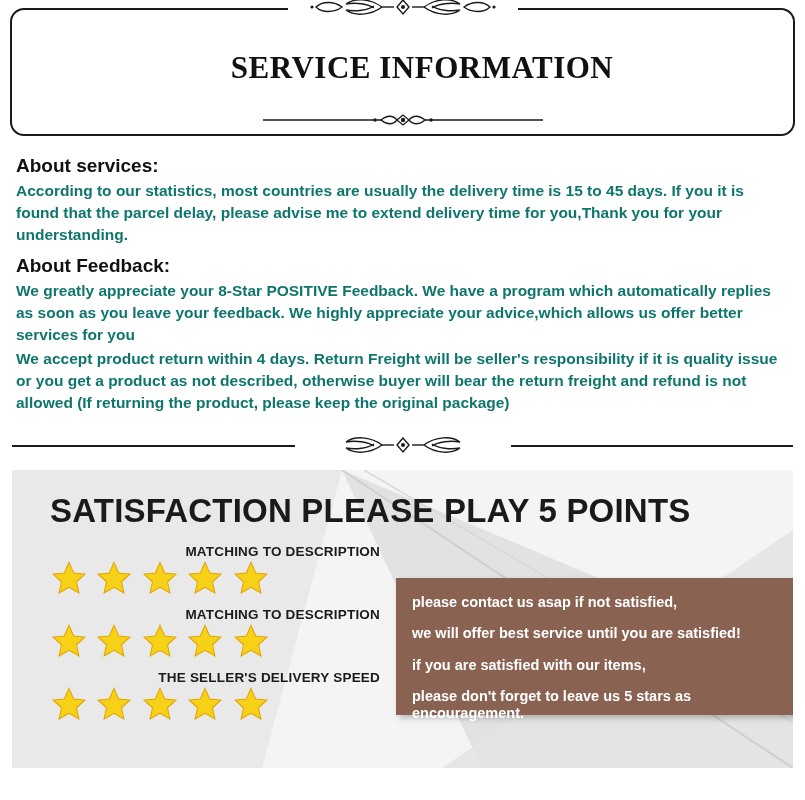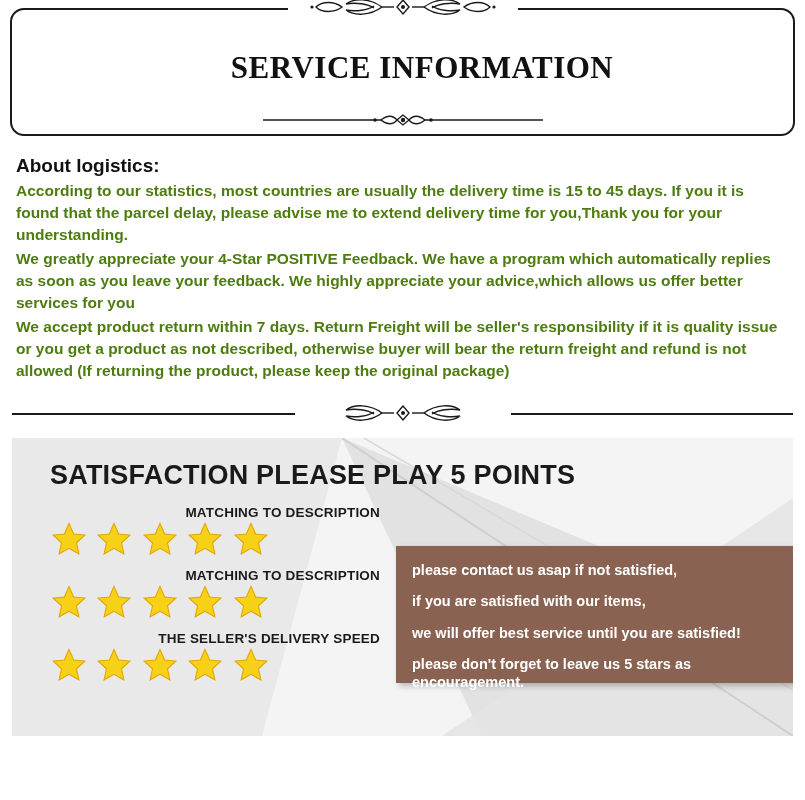--- a/index.html
+++ b/index.html
@@ -60,21 +60,21 @@
     font-size: 19px;
     font-weight: bold;
     color: #111111;
     margin: 8px 0 2px 0;
     line-height: 1.25;
   }
   .sec-head.first { margin-top: 4px; }
   .sec-body {
     font-size: 15.5px;
     font-weight: bold;
-    color: #4d7c0f;
+    color: #0f766e;
     line-height: 1.42;
     margin: 0 0 2px 0;
   }
 
   
   .divider-wrap {
     position: relative;
     height: 34px;
     margin: 14px 12px 0 12px;
   }
@@ -105,21 +105,21 @@
     overflow: hidden;
   }
   .sat-bg-swoosh {
     position: absolute;
     inset: 0;
     width: 100%;
     height: 100%;
   }
   .sat-title {
     position: relative;
-    font-size: 27px;
+    font-size: 33px;
     font-weight: bold;
     color: #1a1a1a;
     padding: 22px 0 0 38px;
     letter-spacing: 0.2px;
   }
   .rating-col {
     position: relative;
     padding-left: 38px;
     margin-top: 14px;
     width: 330px;
@@ -199,26 +199,27 @@
         <path d="M172 8 C166 3, 160 3, 156 8 C160 13, 166 13, 172 8 Z"></path>
       </g>
       <circle cx="150" cy="8" r="2.2" fill="#1a1a1a"></circle>
       <circle cx="122" cy="8" r="1.8" fill="#1a1a1a"></circle>
       <circle cx="178" cy="8" r="1.8" fill="#1a1a1a"></circle>
     </svg>
   </div>
 </div>
 
 <div class="text-section">
-  <div class="sec-head first">About logistics:</div>
+  <div class="sec-head first">About services:</div>
   <div class="sec-body">According to our statistics, most countries are usually the delivery time is 15 to 45 days. If you it is found that the parcel delay, please advise me to extend delivery time for you,Thank you for your understanding.</div>
 
-  <div class="sec-body">We greatly appreciate your 4-Star POSITIVE Feedback. We have a program which automatically replies as soon as you leave your feedback. We highly appreciate your advice,which allows us offer better services for you</div>
-
-  <div class="sec-body">We accept product return within 7 days. Return Freight will be seller's responsibility if it is quality issue or you get a product as not described, otherwise buyer will bear the return freight and refund is not allowed (If returning the product, please keep the original package)</div>
+  <div class="sec-head">About Feedback:</div>
+  <div class="sec-body">We greatly appreciate your 8-Star POSITIVE Feedback. We have a program which automatically replies as soon as you leave your feedback. We highly appreciate your advice,which allows us offer better services for you</div>
+
+  <div class="sec-body">We accept product return within 4 days. Return Freight will be seller's responsibility if it is quality issue or you get a product as not described, otherwise buyer will bear the return freight and refund is not allowed (If returning the product, please keep the original package)</div>
 </div>
 
 <div class="divider-wrap">
   <div class="divider-line"></div>
   <div class="divider-orn">
     <svg class="orn-svg" width="200" height="34" viewBox="0 0 200 34" aria-hidden="true">
       <rect x="0" y="0" width="200" height="34" fill="#ffffff"></rect>
       <g stroke="#1a1a1a" fill="none" stroke-width="1.4">
         <path d="M100 10 L94 17 L100 24 L106 17 Z"></path>
         <path d="M91 17 L79 17"></path>
@@ -307,17 +308,17 @@
         <span class="star"><svg width="38" height="36" viewBox="0 0 24 24">
               <polygon points="12,1.6 15.1,8.6 22.6,9.4 17,14.5 18.6,22 12,18.2 5.4,22 7,14.5 1.4,9.4 8.9,8.6" fill="#f7d117" stroke="#e0a400" stroke-width="0.7"></polygon>
             </svg></span>
       </div>
     </div>
 
   </div>
 
   <div class="note-box">
     <div class="note-line l1">please contact us asap if not satisfied,</div>
+    <div class="note-line l2">we will offer best service until you are satisfied!</div>
     <div class="note-line l3">if you are satisfied with our items,</div>
-    <div class="note-line l2">we will offer best service until you are satisfied!</div>
     <div class="note-line l4">please don't forget to leave us 5 stars as encouragement.</div>
   </div>
 </div>
 
 </body></html>

